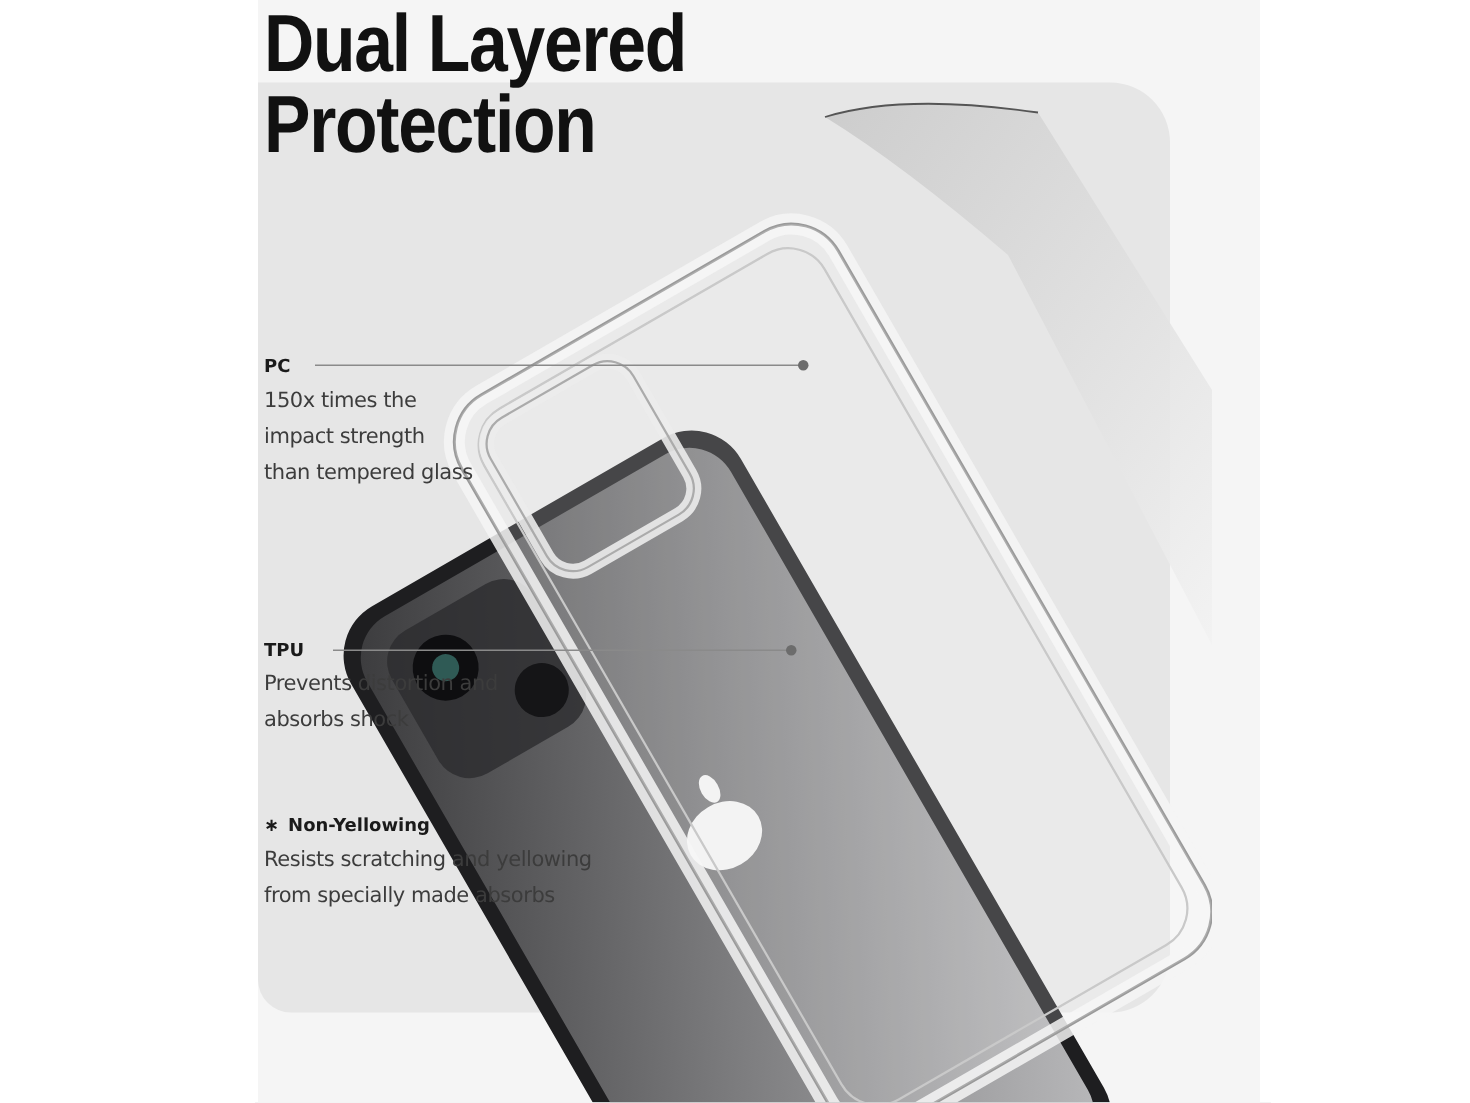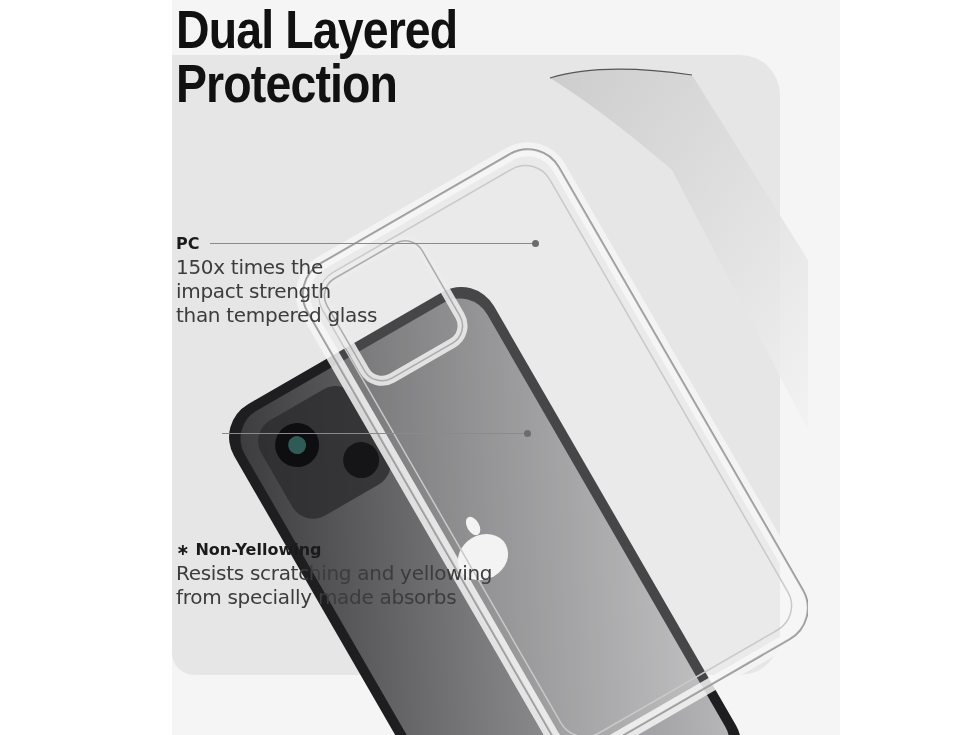--- a/index.html
+++ b/index.html
@@ -19,25 +19,25 @@
     .headline {
       position: absolute; left: 4px; top: 2px; margin: 0;
       font-family: "Liberation Sans", sans-serif; font-weight: 900;
       font-size: 54px; line-height: 54px; color: #111;
       letter-spacing: -1px; transform: scaleX(0.86); transform-origin: left top;
     }
     .headline span { display: block; }
     .phone-art { position: absolute; left: 0; top: 0; width: 636px; height: 735px; }
     .feature { position: absolute; left: 4px; color: #3a3a3a; }
     .feature .title {
-      font-family: "DejaVu Sans", sans-serif; font-weight: bold; font-size: 16px;
+      font-family: "DejaVu Sans", sans-serif; font-weight: bold; font-size: 12px;
       color: #1a1a1a; line-height: 22px; display: flex; align-items: center;
     }
     .feature .desc {
-      font-family: "DejaVu Sans", sans-serif; font-size: 20px; line-height: 24px;
+      font-family: "DejaVu Sans", sans-serif; font-size: 14px; line-height: 24px;
       color: #3c3c3c; letter-spacing: -0.3px; white-space: pre-line;
     }
     .leader { position: absolute; height: 1px; background: #8a8a8a; }
     .leader-dot { position: absolute; width: 7px; height: 7px; border-radius: 50%; background: #6c6c6c; }
     .asterisk { margin-right: 6px; }
   </style>
 </head>
 <body>
 
 <div class="canvas">
@@ -94,20 +94,25 @@
   <div class="leader" style="left:50px; top:433px; width:305px;"></div>
   <div class="leader-dot" style="left:352px; top:430px;"></div>
 
   <div class="feature" style="top:233px;">
     <div class="title">PC</div>
     <div class="desc">150x times the
 impact strength
 than tempered glass</div>
   </div>
 
+  <div class="feature" style="top:422px;">
+    <div class="title">TPU</div>
+    <div class="desc">Prevents distortion and
+absorbs shock</div>
+  </div>
 
   <div class="feature" style="top:539px;">
     <div class="title">
       <span class="asterisk">∗</span>
       <span>Non-Yellowing</span>
     </div>
     <div class="desc">Resists scratching and yellowing
 from specially made absorbs</div>
   </div>
 </div>

